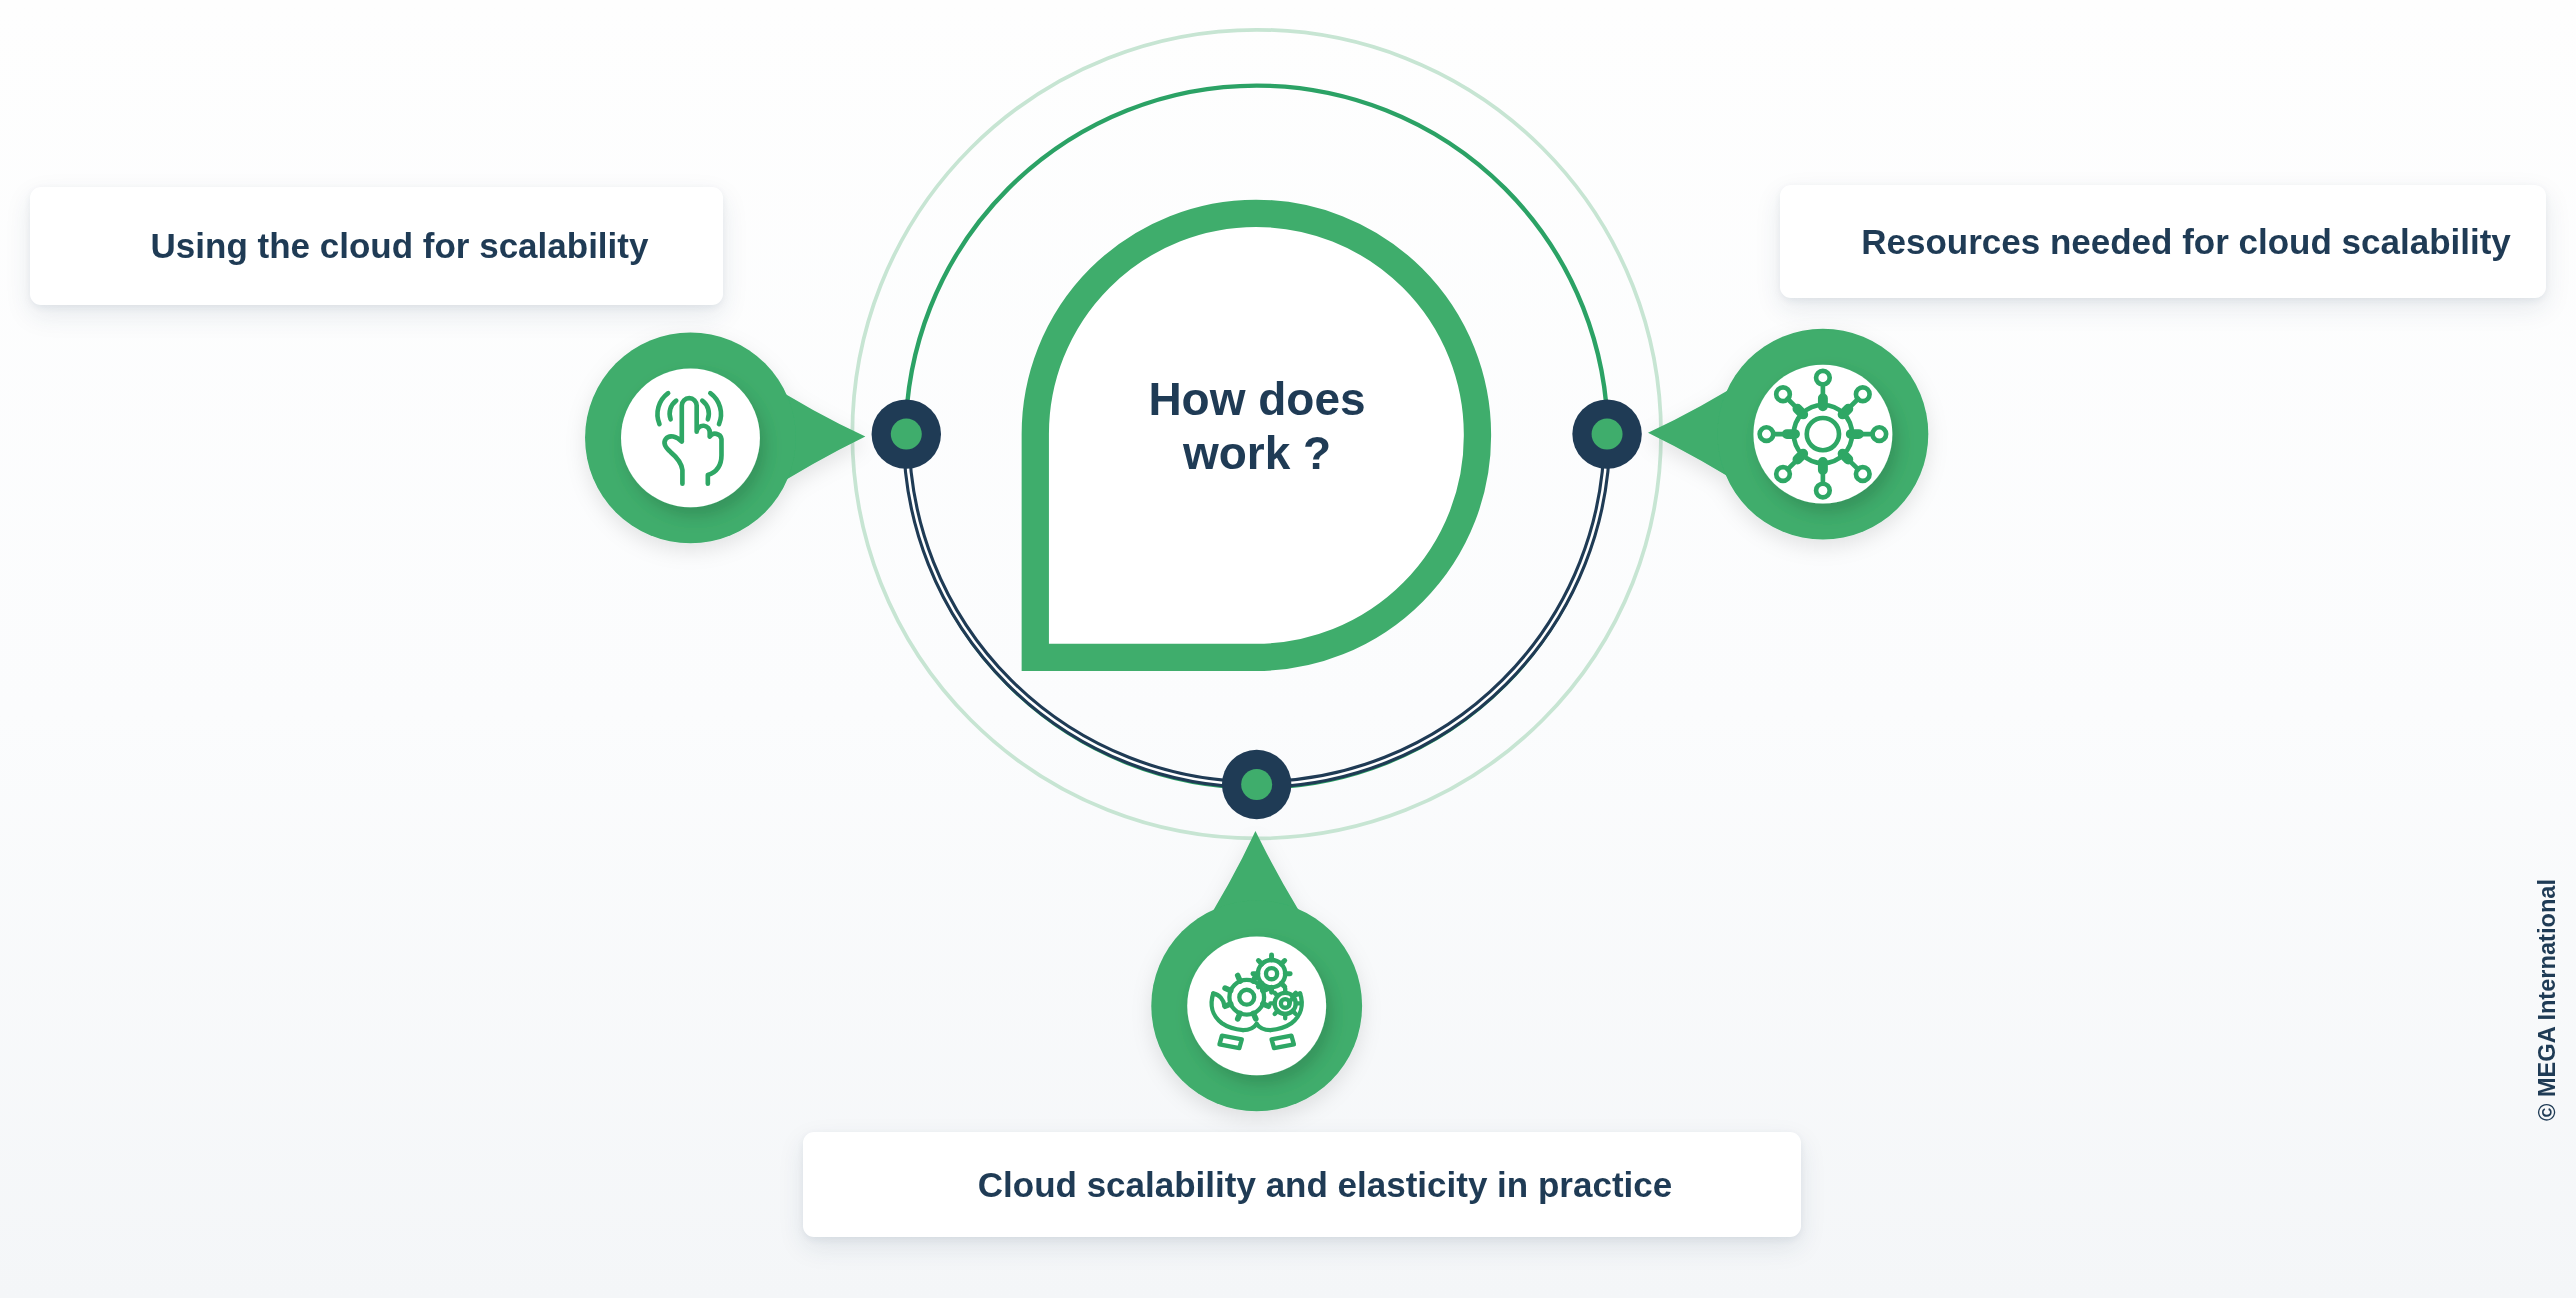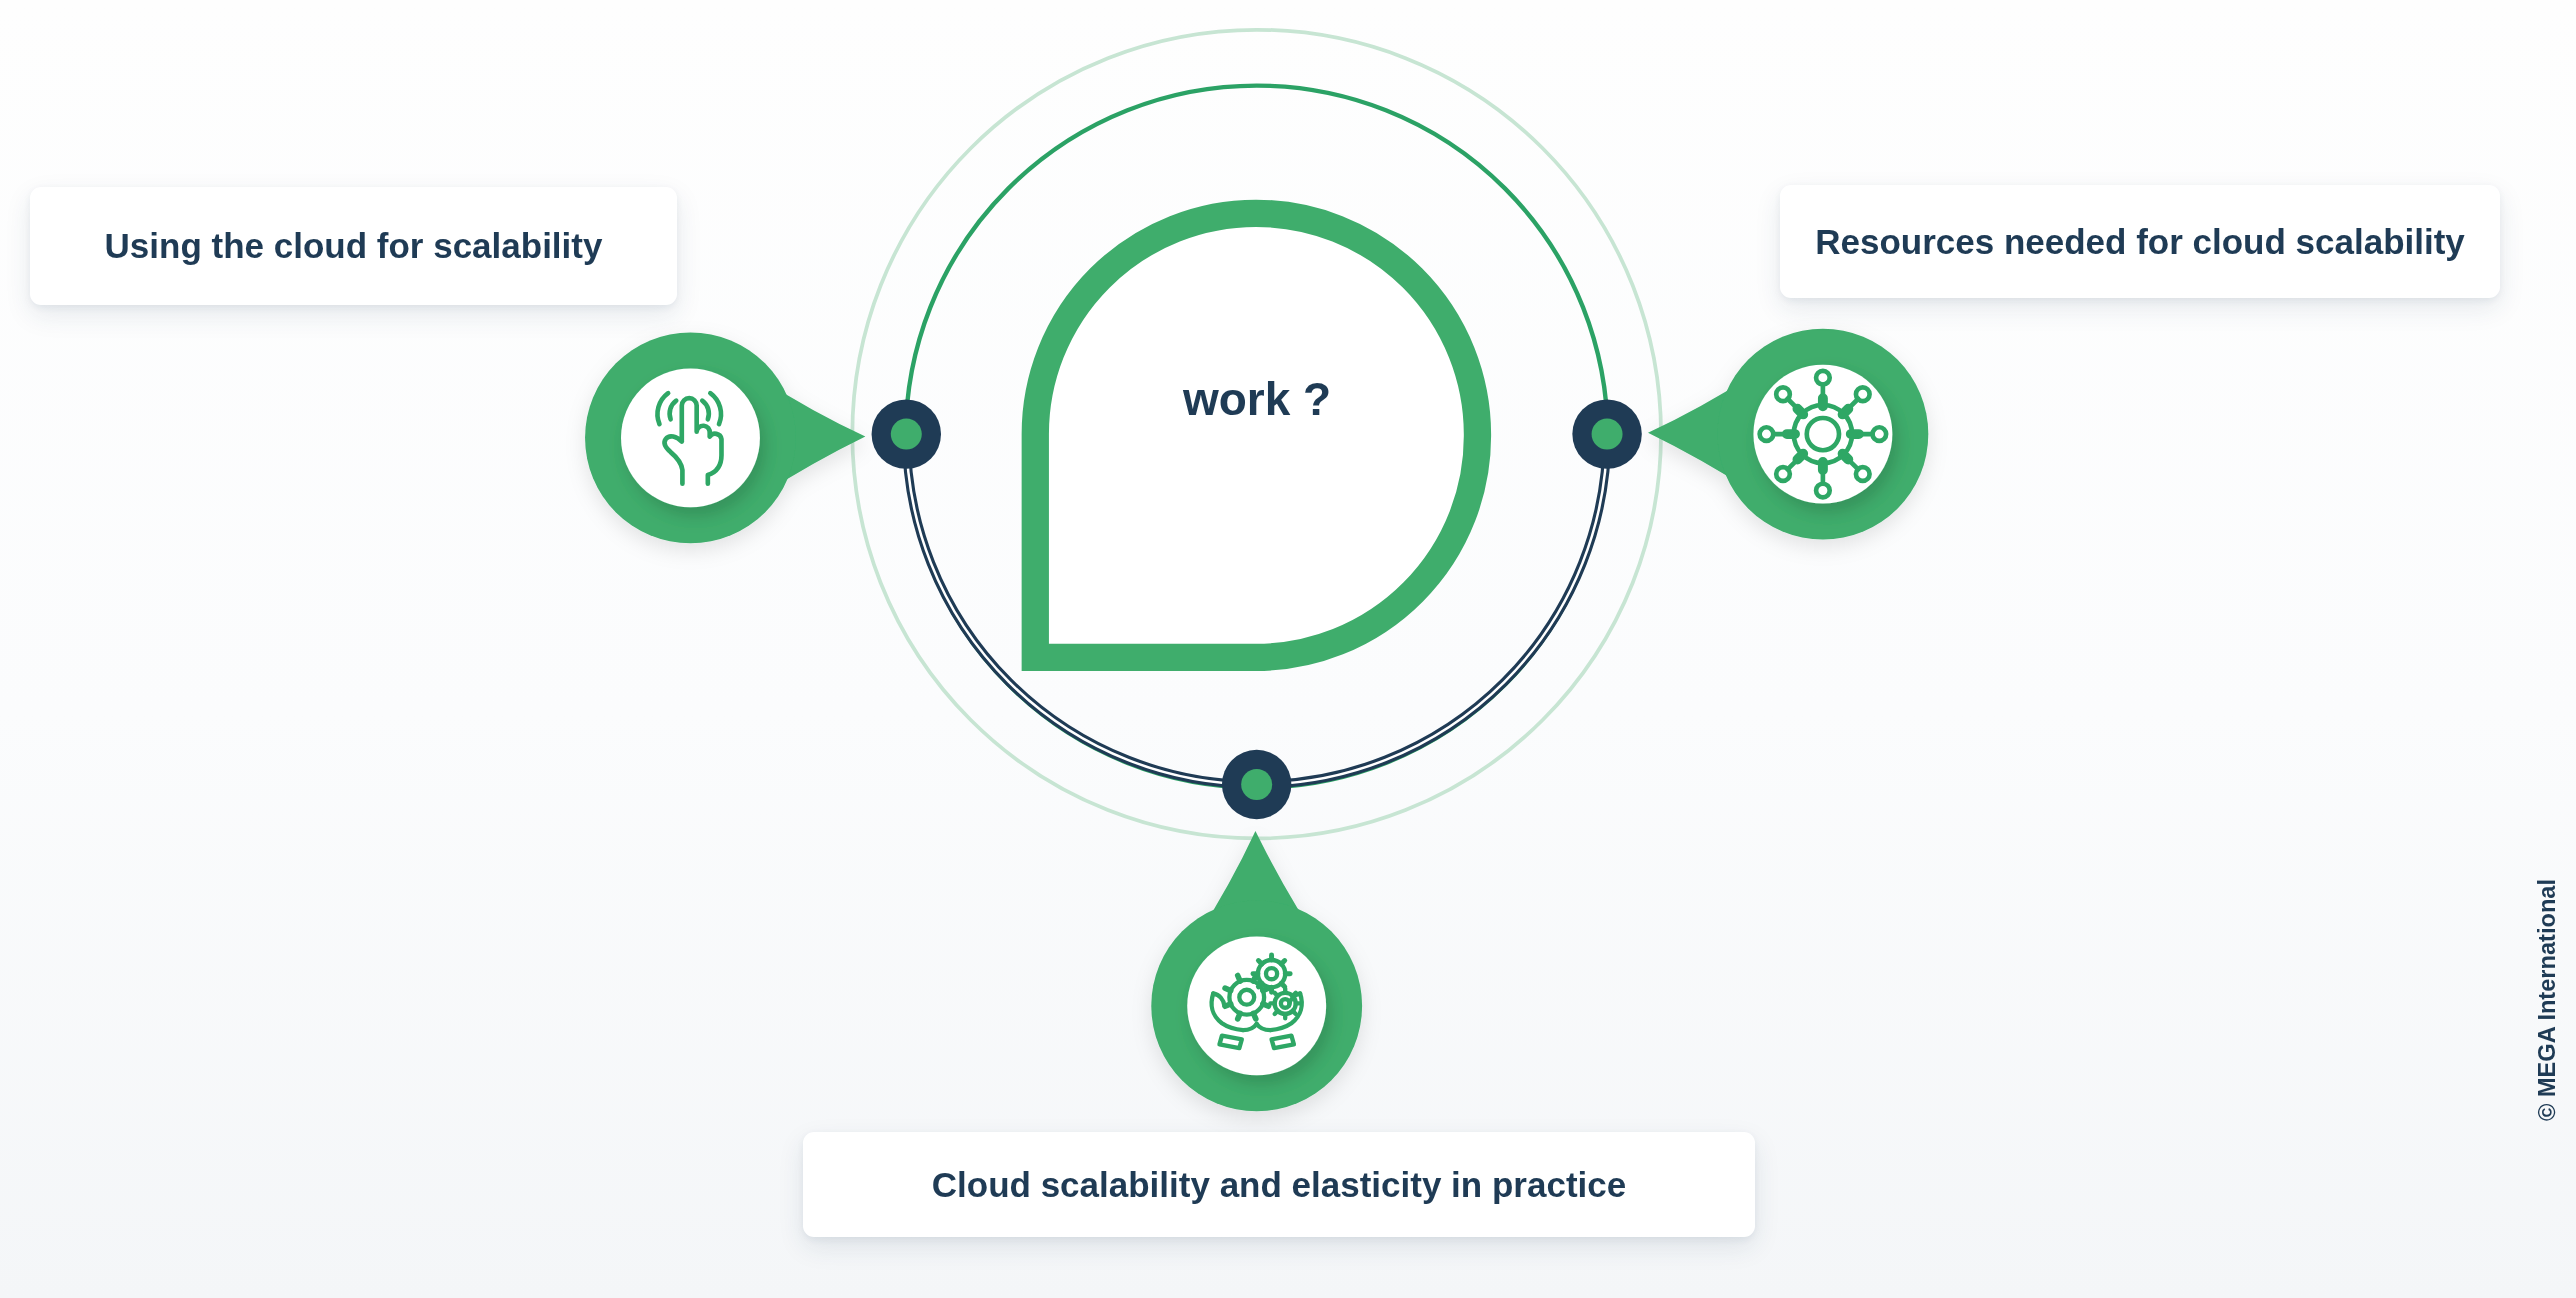--- a/index.html
+++ b/index.html
@@ -7,21 +7,21 @@
     position:relative;width:2576px;height:1298px;overflow:hidden;
     background:linear-gradient(180deg,#fefefe 0%,#fbfcfd 55%,#f4f6f8 100%);
     font-family:"Liberation Sans","DejaVu Sans",sans-serif;
     transform-origin:top left;
   }
   .diagram-svg{position:absolute;left:0;top:0;width:2576px;height:1298px;}
   .label-card{
     position:absolute;display:flex;align-items:center;justify-content:center;
     background:#ffffff;border-radius:11px;
     box-shadow:0 10px 27px rgba(25,55,90,.10),0 2.5px 7.4px rgba(25,55,90,.06);
-    color:#1F3B55;font-weight:700;font-size:35px;white-space:nowrap;
+    color:#1F3B55;font-weight:700;font-size:35px;white-space:nowrap;padding-left:46px;
   }
   .card-left  {left:30px;   top:187px;  width:647px; height:118px;}
   .card-right {left:1780px; top:185px;  width:720px; height:113px;}
   .card-bottom{left:767px; top:1132px; width:952px; height:105px;margin-left:36px;}
   .center-title{
     position:absolute;left:1009px;top:372px;width:496px;
     text-align:center;color:#1F3B55;font-weight:700;font-size:46px;line-height:1.18;
   }
   .center-title .line{display:block;}
   .watermark{
@@ -147,20 +147,21 @@
       <circle cx="2591" cy="700" r="56" fill="#1F3B55"></circle>
       <circle cx="2591" cy="700" r="25" fill="#3FAD6C"></circle>
     </g>
     <g>
       <circle cx="2026" cy="1265" r="56" fill="#1F3B55"></circle>
       <circle cx="2026" cy="1265" r="25" fill="#3FAD6C"></circle>
     </g>
   </svg>
 
   <div class="center-title">
+    <span class="line">How does</span>
     <span class="line">work ?</span>
   </div>
 
   <div class="label-card card-left">
     <span>Using the cloud for scalability</span>
   </div>
   <div class="label-card card-right">
     <span>Resources needed for cloud scalability</span>
   </div>
   <div class="label-card card-bottom">

